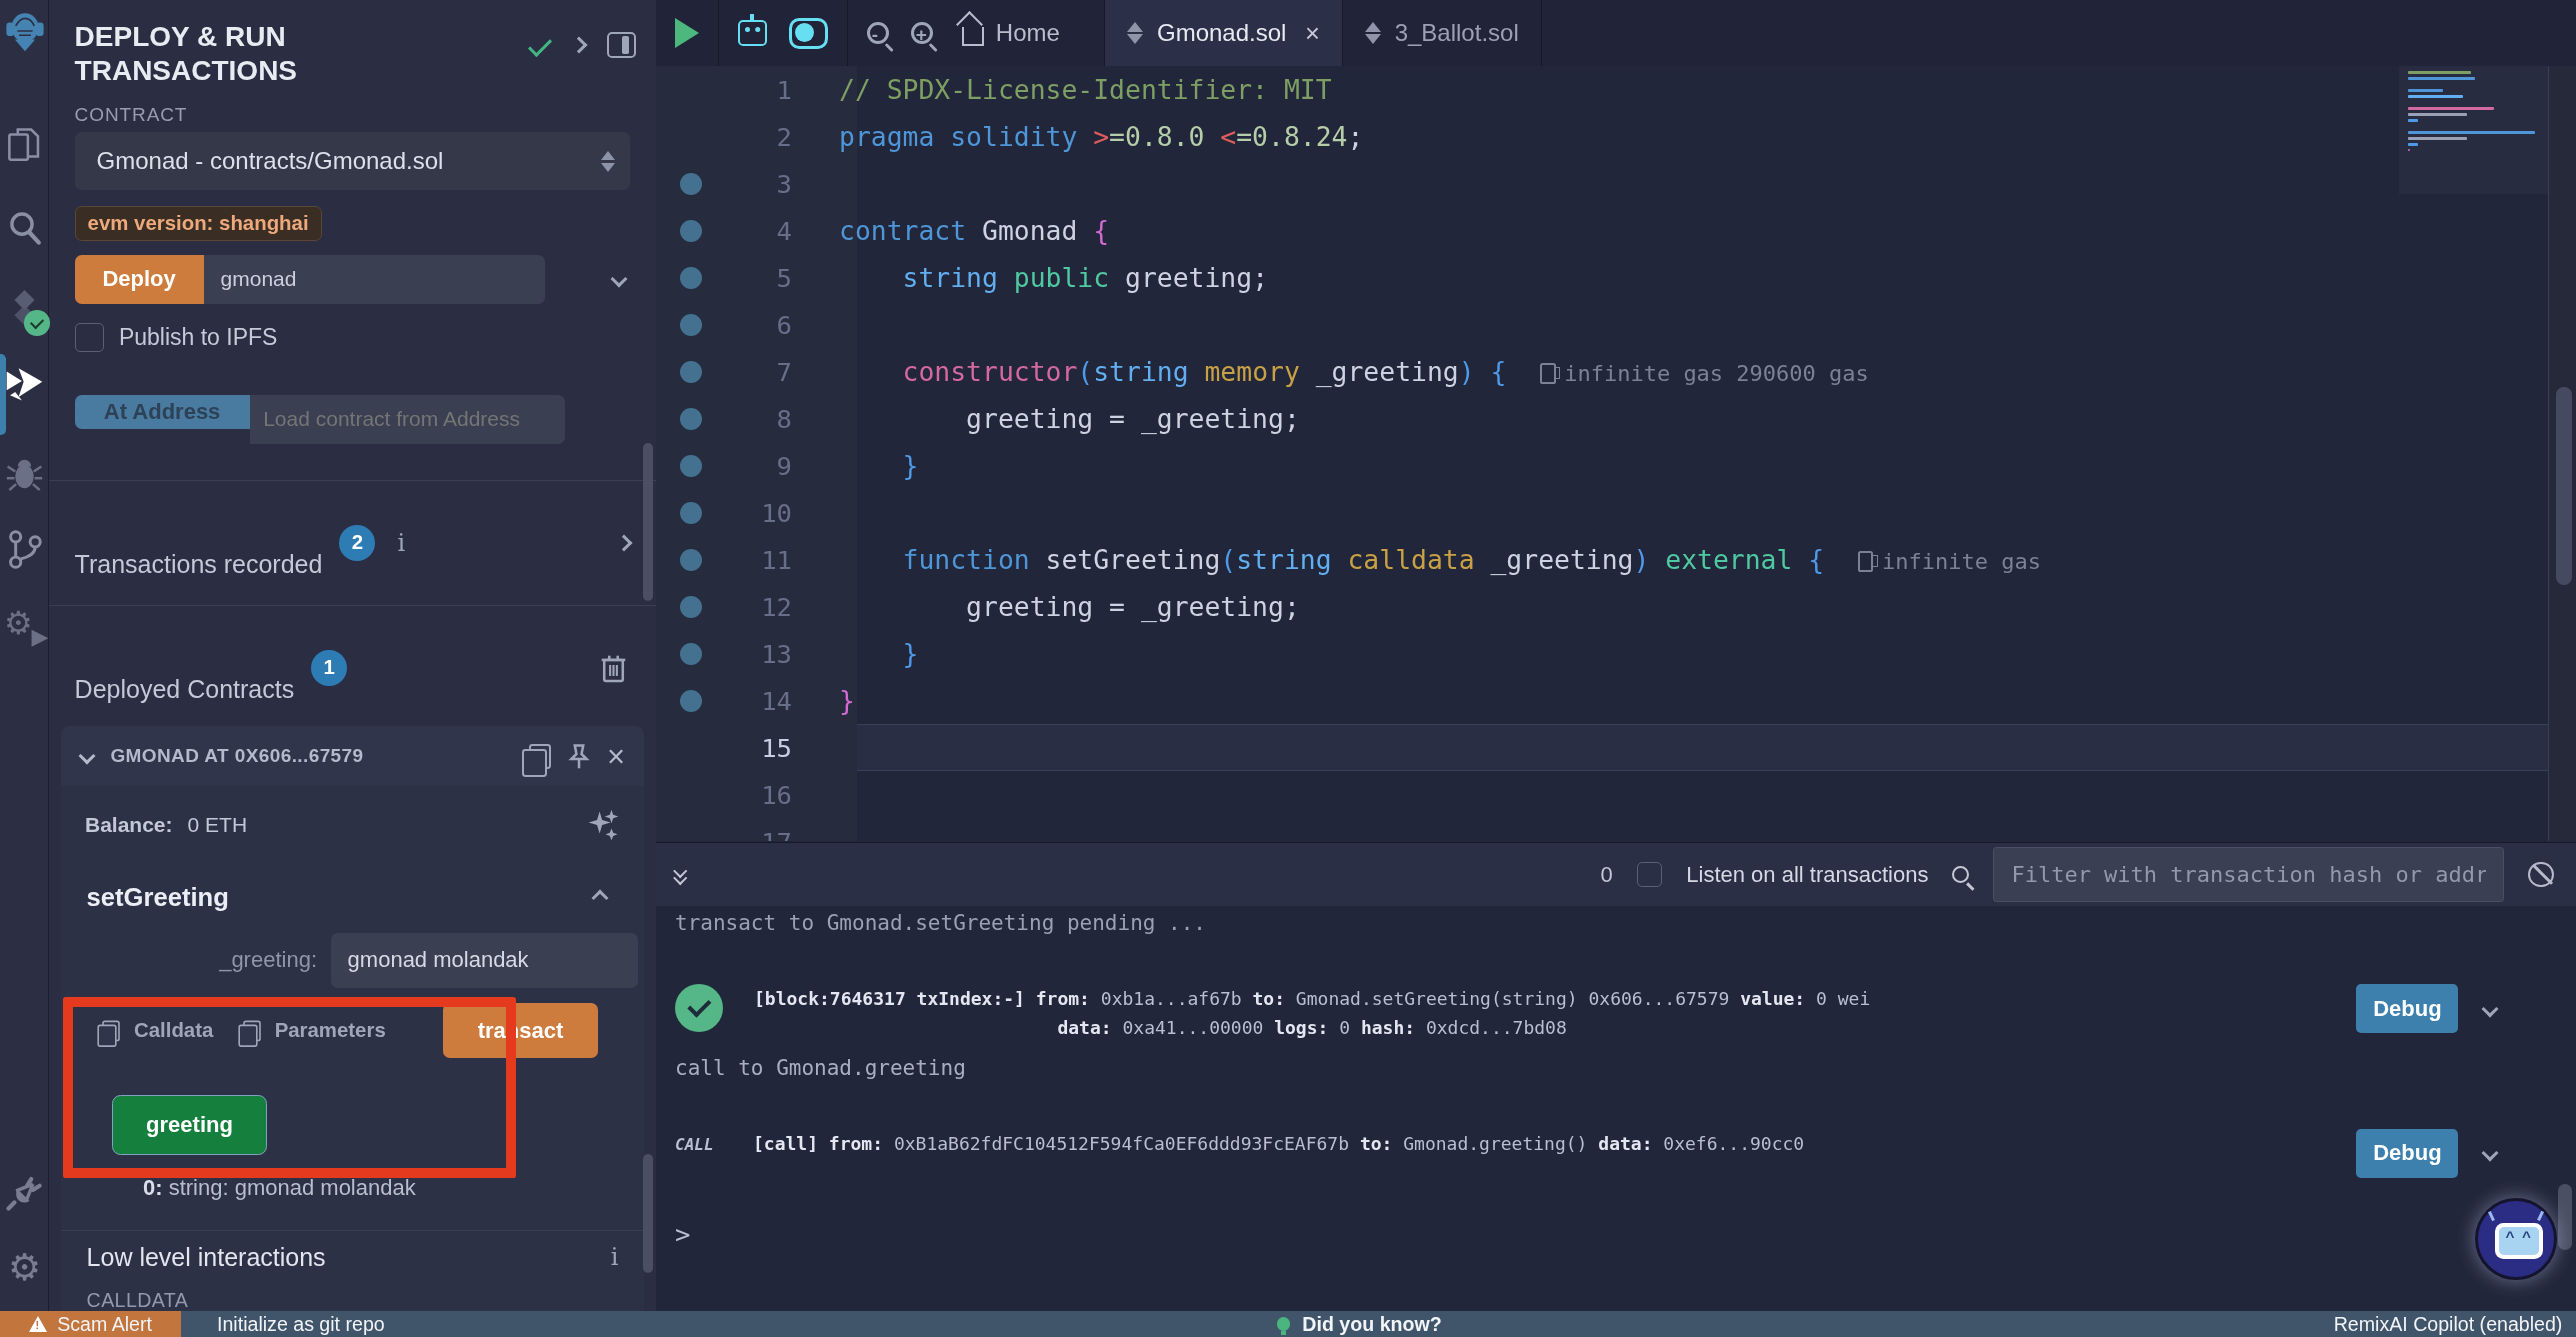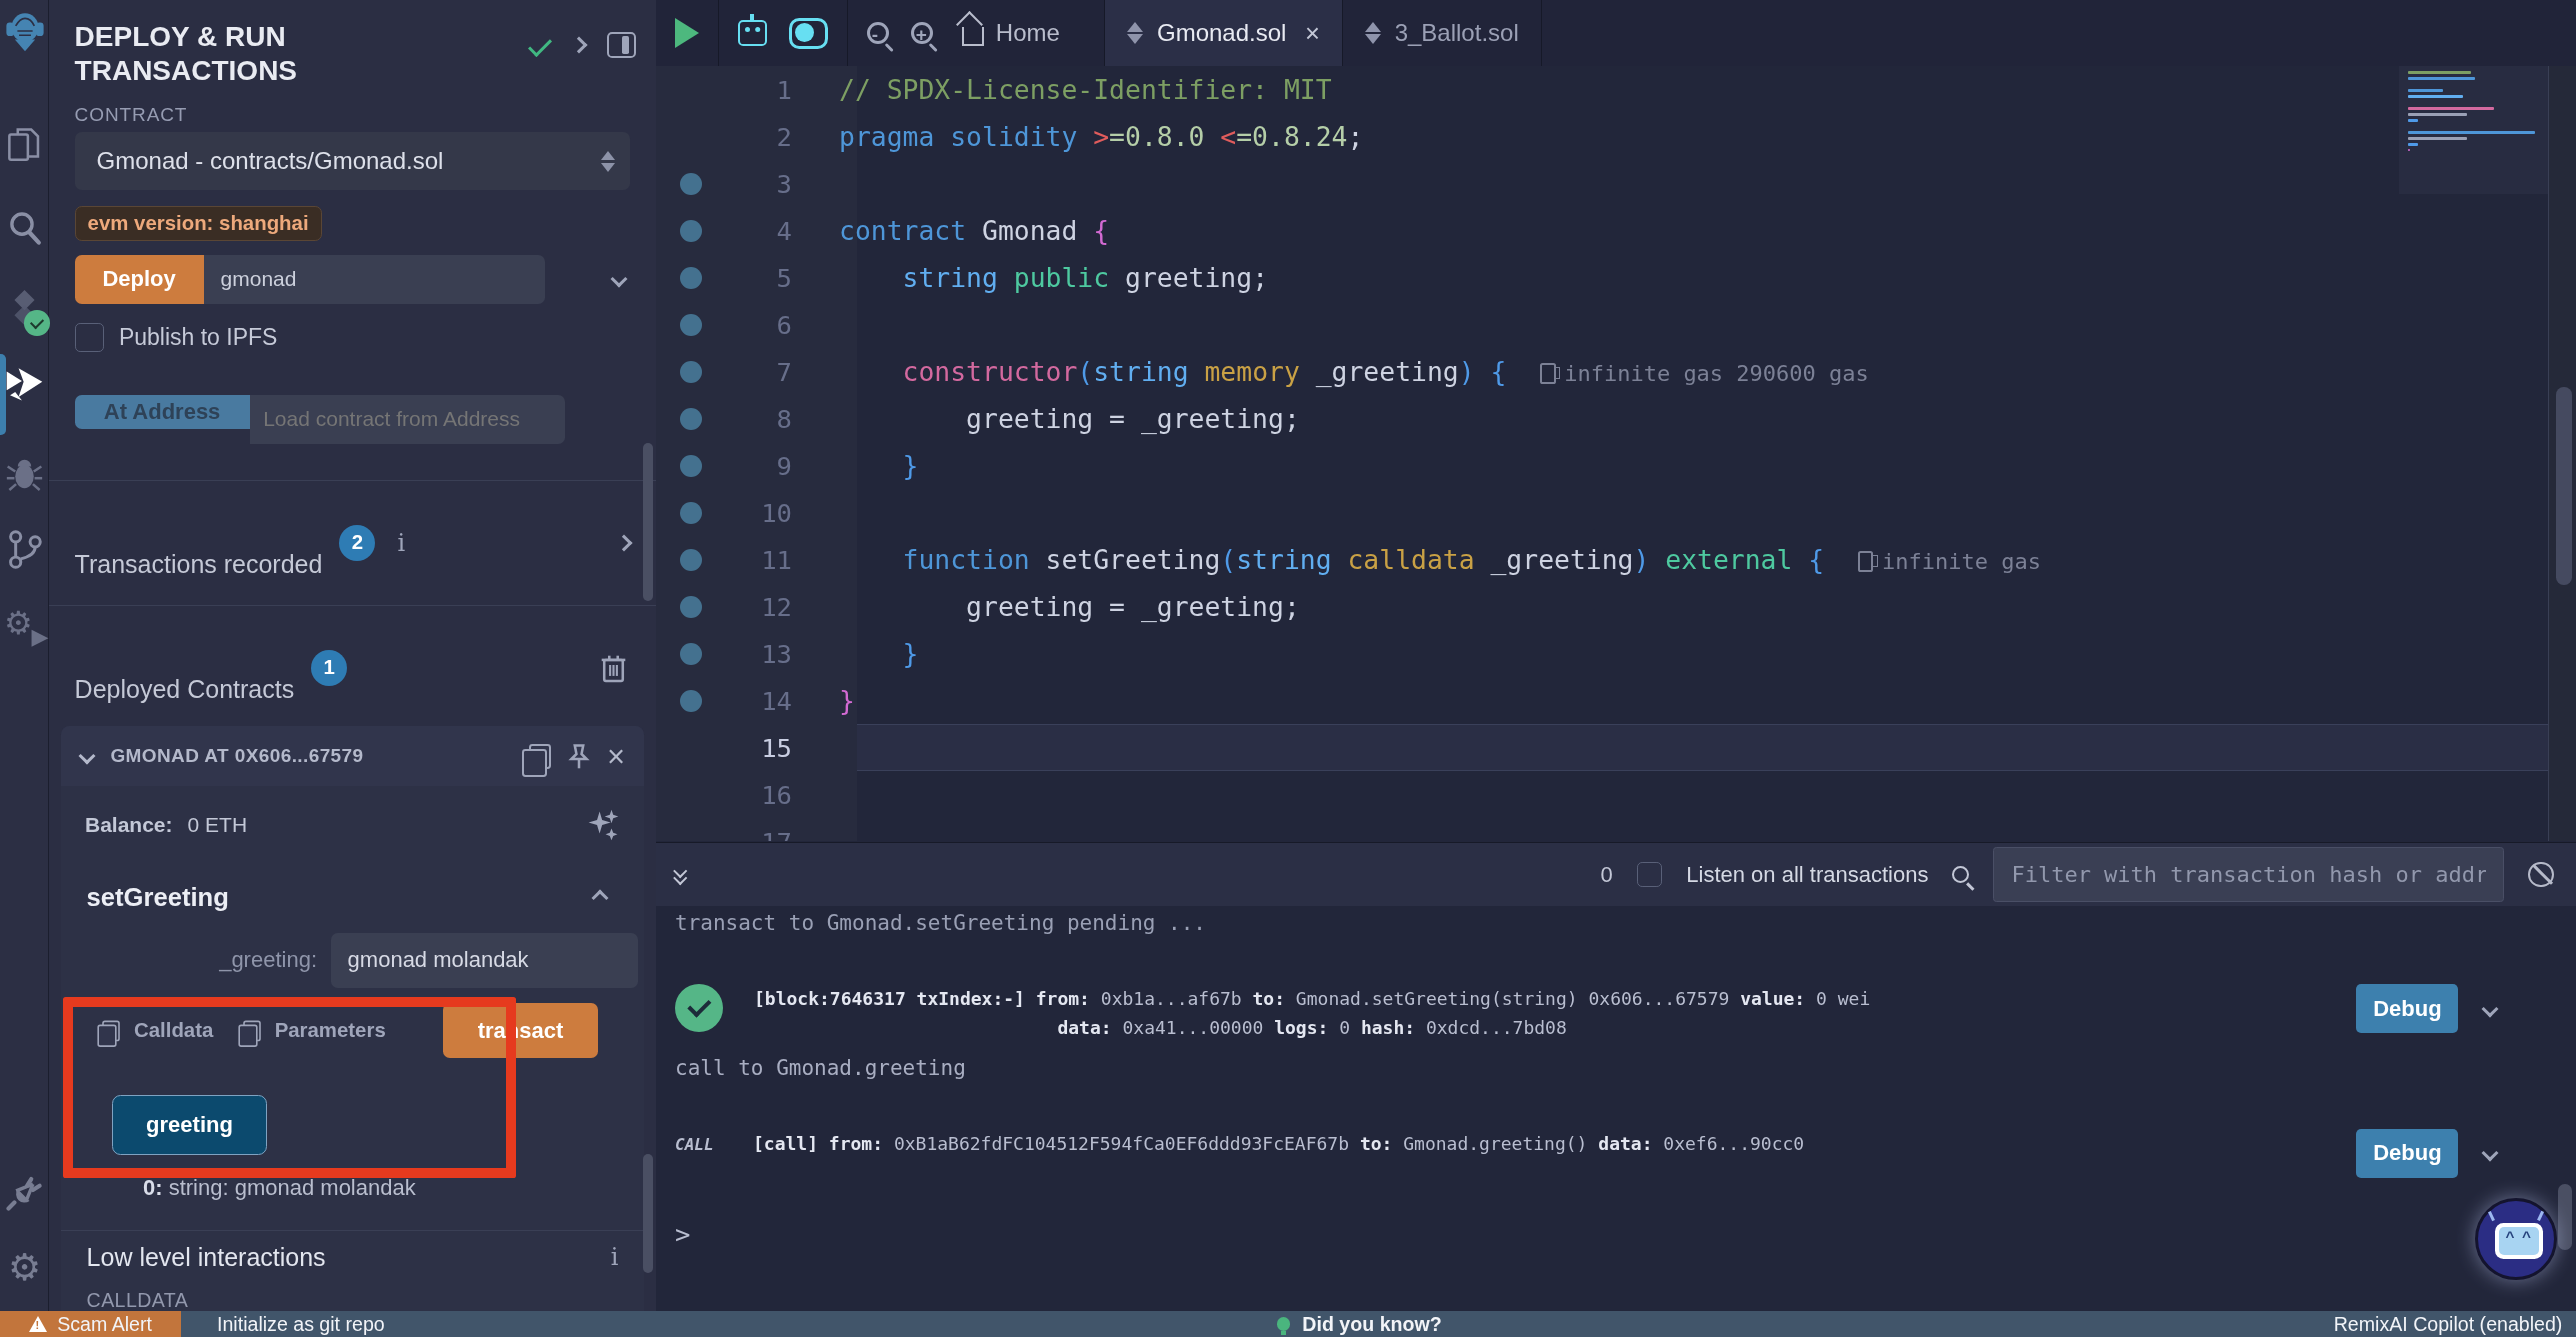--- a/index.html
+++ b/index.html
@@ -85,21 +85,21 @@
   .param-row { margin-top:20.4px; padding-left:145px; display:flex; align-items:center; }
   .param-lab { font-size:22px; color:#8f95aa; width:111px; text-align:right; }
   .param-input { margin-left:13.6px; width:307px; height:55px; background:#3a3f52; border:none; border-radius:6.8px;
     color:#d7dae5; font-size:22px; padding:0 17px; }
   .act-row { margin-top:15.3px; padding:0 46px 0 39px; display:flex; align-items:center; gap:12px; }
   .ic-copy-sm { transform:scale(.8); }
   .act-lab { font-size:20.4px; font-weight:700; color:#9fa5ba; margin-right:15.3px; }
   .btn-transact { margin-left:auto; width:155px; height:55px; background:#cd7c3e; border:none; border-radius:6.8px;
     color:#fff; font-size:22px; font-weight:700; }
   .getter { margin-top:37px; padding-left:51px; }
-  .btn-greeting { width:155px; height:60px; background:#0c4a6e; border:1.7px solid #7fa3c2; border-radius:8.5px;
+  .btn-greeting { width:155px; height:60px; background:#15803d; border:1.7px solid #7fa3c2; border-radius:8.5px;
     color:#fff; font-size:22px; font-weight:700; }
   .getter-res { margin-top:20.4px; padding-left:31px; font-size:22px; color:#b9bece; }
   .getter-res b { color:#d9dde9; }
   .lowlevel { margin-top:29px; border-top:0.9px solid #3a3f55; padding:12px 25.6px 0; }
   .ll-head { display:flex; align-items:flex-start; }
   .ll-title { font-size:25px; color:#e3e6ef; }
   .ll-lab { margin-top:17px; font-size:19.6px; color:#9298ad; letter-spacing:0.4px; }
   .ll-row { margin-top:10.2px; display:flex; gap:12px; }
   .ll-input { width:341px; height:48px; background:#3a3f52; border:none; border-radius:6.8px; }
   .ll-btn { width:153px; height:48px; background:transparent; border:1.7px solid #cd7c3e; border-radius:6.8px; }

